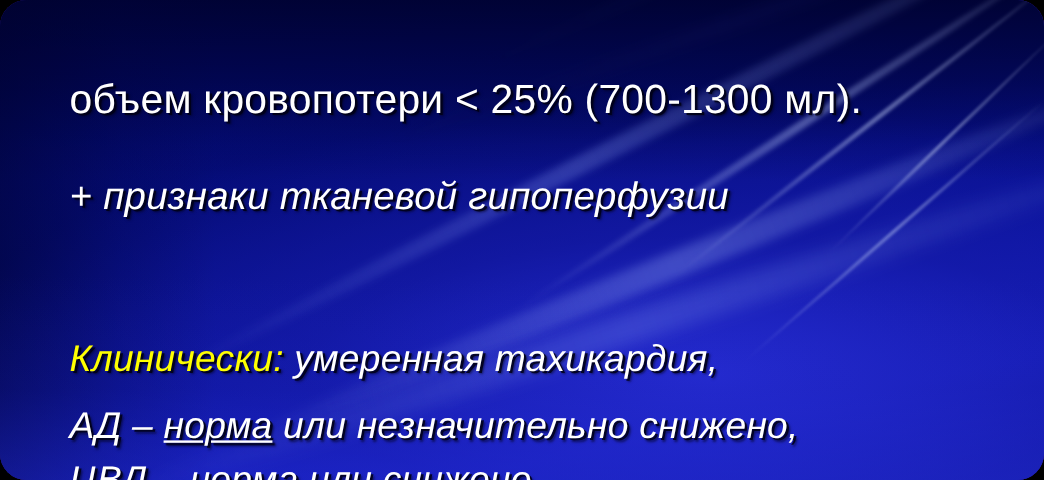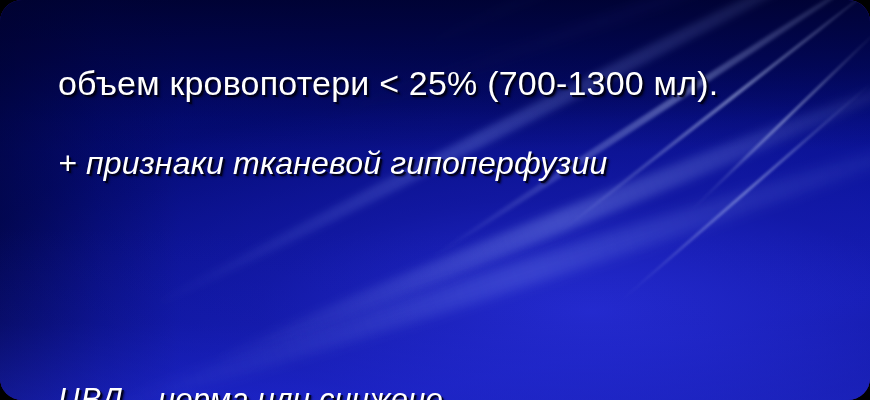--- a/index.html
+++ b/index.html
@@ -184,20 +184,26 @@
   <div class="ray r8"></div>
   <div class="ray r9"></div>
 
   <div class="content">
 
     <div class="line l1">объем кровопотери &lt; 25% (700-1300 мл).</div>
 
     <div class="line l2">+ признаки тканевой гипоперфузии</div>
 
 
-
+    <div class="line l4">
+      <span class="hl-yellow">Клинически:</span><span> умеренная тахикардия,</span>
+    </div>
+
+    <div class="line l5">
+      <span>АД – </span><span class="underlined">норма</span><span> или незначительно снижено,</span>
+    </div>
 
     <div class="line l6">
       <span>ЦВД – </span><span class="underlined">норма</span><span> или снижено</span>
     </div>
 
   </div>
 </div>
 
 </body></html>

